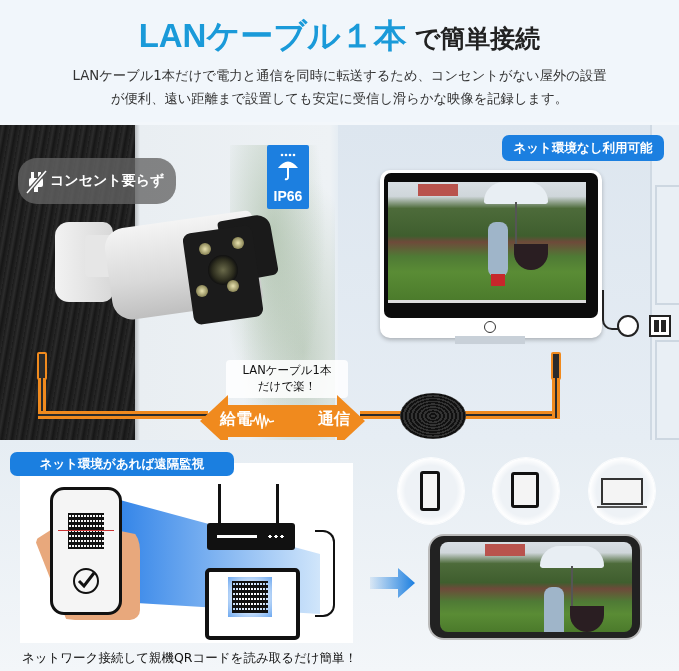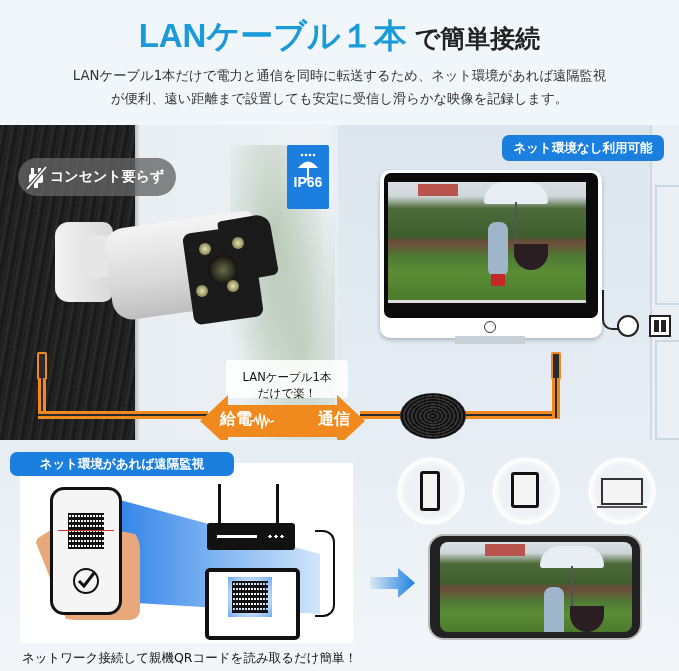--- a/index.html
+++ b/index.html
@@ -20,25 +20,25 @@
           background: repeating-linear-gradient(100deg,#1b1b1b 0,#2c2c2c 3px,#161616 6px,#262626 10px); }
   .foliage { position: absolute; left: 230px; top: 20px; width: 105px; height: 295px;
              background: radial-gradient(ellipse at 40% 30%, rgba(130,160,120,.45), rgba(200,215,200,0) 60%),
                          radial-gradient(ellipse at 70% 70%, rgba(120,150,110,.35), rgba(200,215,200,0) 60%); }
   .right-wall { position: absolute; left: 338px; top: 0; width: 341px; height: 315px;
                 background: linear-gradient(180deg,#dde6ef,#e6edf4); }
   .door-frame { position: absolute; left: 650px; top: 0; width: 29px; height: 315px; background: #e9eff5; border-left: 2px solid #cfd9e3; }
   .door-panel { position: absolute; left: 655px; top: 60px; width: 24px; height: 120px; border: 2px solid #cdd7e1; border-right: none; }
   .door-panel2 { position: absolute; left: 655px; top: 215px; width: 24px; height: 100px; border: 2px solid #cdd7e1; border-right: none; }
 
-  .pill-dark { position: absolute; left: 18px; top: 33px; height: 38px; padding: 0 12px 0 8px; border-radius: 19px;
+  .pill-dark { position: absolute; left: 18px; top: 33px; height: 46px; padding: 0 12px 0 8px; border-radius: 19px;
                background: rgba(100,100,100,.78); color: #fff; font-weight: bold; font-size: 14px; display: flex; align-items: center; gap: 4px; }
   .plug-off { width: 20px; height: 22px; position: relative; }
-  .ip-badge { position: absolute; left: 287px; top: 20px; width: 42px; height: 64px; background: #1c7fe0; border-radius: 2px;
-              color: #fff; display: flex; flex-direction: column; align-items: center; justify-content: flex-end; padding-bottom: 19px; }
+  .ip-badge { position: absolute; left: 267px; top: 20px; width: 42px; height: 64px; background: #1c7fe0; border-radius: 2px;
+              color: #fff; display: flex; flex-direction: column; align-items: center; justify-content: flex-end; padding-bottom: 5px; }
   .ip-badge .lbl { font-family: "Liberation Sans", sans-serif; font-weight: bold; font-size: 14px; }
   .umbrella { position: absolute; top: 8px; left: 9px; }
 
   
   .cam-mount { position: absolute; left: 55px; top: 105px; width: 58px; height: 80px; border-radius: 14px 10px 10px 14px; background: linear-gradient(90deg,#f2f2f2,#d8d8d8); }
   .cam-arm { position: absolute; left: 85px; top: 120px; width: 30px; height: 42px; background: #e6e6e6; border-radius: 4px; }
   .cam-body { position: absolute; left: 108px; top: 103px; width: 150px; height: 92px; border-radius: 20px 6px 6px 20px;
               background: linear-gradient(180deg,#f4f4f4,#d9d9d9 60%,#bfbfbf); transform: rotate(-8deg); }
   .cam-face { position: absolute; left: 188px; top: 110px; width: 70px; height: 92px; border-radius: 8px; background: #1b1b1b; transform: rotate(-8deg); }
   .cam-lens { position: absolute; left: 208px; top: 135px; width: 30px; height: 30px; border-radius: 50%; background: radial-gradient(circle,#6a6a4a 0,#2d2d1e 50%,#111 70%); }
@@ -72,21 +72,21 @@
   .socket { position: absolute; left: 649px; top: 315px; width: 22px; height: 22px; border: 2px solid #222; background: #fff; }
   .socket::before, .socket::after { content: ""; position: absolute; top: 3px; width: 5px; height: 12px; background: #222; }
   .socket::before { left: 3px; } .socket::after { right: 3px; }
   .cable-line { position: absolute; height: 8px; background: linear-gradient(180deg,#f08a1e 0,#f08a1e 35%,#2b2b2b 35%,#2b2b2b 65%,#f08a1e 65%); }
   .cable-v { position: absolute; width: 8px; background: linear-gradient(90deg,#f08a1e 0,#f08a1e 35%,#2b2b2b 35%,#2b2b2b 65%,#f08a1e 65%); }
   .rj45 { position: absolute; width: 10px; height: 28px; background: #2b2b2b; border: 2px solid #f08a1e; border-radius: 2px; }
   .coil { position: absolute; left: 400px; top: 393px; width: 66px; height: 46px; border-radius: 50%;
           background: repeating-radial-gradient(ellipse,#333 0,#333 2px,#111 2px,#111 4px); }
   .arrow-box { position: absolute; left: 200px; top: 395px; width: 165px; height: 52px; }
   .arrow-label-bubble { position: absolute; left: 226px; top: 360px; width: 122px; height: 38px; background: rgba(255,255,255,.85); border-radius: 4px;
-                        text-align: center; font-size: 11.5px; line-height: 16px; color: #111; padding-top: 9px; }
+                        text-align: center; font-size: 11.5px; line-height: 16px; color: #111; padding-top: 2px; }
   .arrow-text { position: absolute; left: 220px; top: 404px; width: 130px; height: 30px; display: flex; align-items: center; justify-content: space-between;
                 color: #fff; font-weight: bold; font-size: 16px; }
 
   
   .bottom { position: absolute; left: 0; top: 440px; width: 679px; height: 231px; background: linear-gradient(180deg,#e6edf3,#f3f6f9); }
   .qr-card { position: absolute; left: 20px; top: 23px; width: 333px; height: 180px; background: #fff; }
   .pill-remote { left: 10px; top: 12px; width: 224px; height: 24px; }
   .phone-big { position: absolute; left: 50px; top: 487px; width: 72px; height: 128px; border: 3px solid #111; border-radius: 14px; background: #f5f5f5; }
   .hand { position: absolute; left: 35px; top: 520px; width: 105px; height: 100px; background: #e8a87c; border-radius: 30px 30px 10px 40px; clip-path: polygon(0 20%, 30% 0, 100% 15%, 100% 100%, 30% 100%); }
   .beam { position: absolute; left: 120px; top: 500px; width: 200px; height: 120px; background: linear-gradient(90deg,rgba(30,120,230,.9),rgba(100,170,240,.3)); clip-path: polygon(0 0, 100% 45%, 100% 95%, 0 85%); }
@@ -116,21 +116,21 @@
 </head>
 <body>
 
 <div class="page">
 
   <div class="header">
     <div class="title">
       <span class="blue">LANケーブル１本</span><span class="dark">で簡単接続</span>
     </div>
     <div class="desc">
-      <div>LANケーブル1本だけで電力と通信を同時に転送するため、ネット環境があれば遠隔監視</div>
+      <div>LANケーブル1本だけで電力と通信を同時に転送するため、コンセントがない屋外の設置</div>
       <div>が便利、遠い距離まで設置しても安定に受信し滑らかな映像を記録します。</div>
     </div>
   </div>
 
   <div class="photo">
     <div class="wall"></div>
     <div class="foliage"></div>
     <div class="right-wall"></div>
     <div class="door-frame"></div>
     <div class="door-panel"></div>

